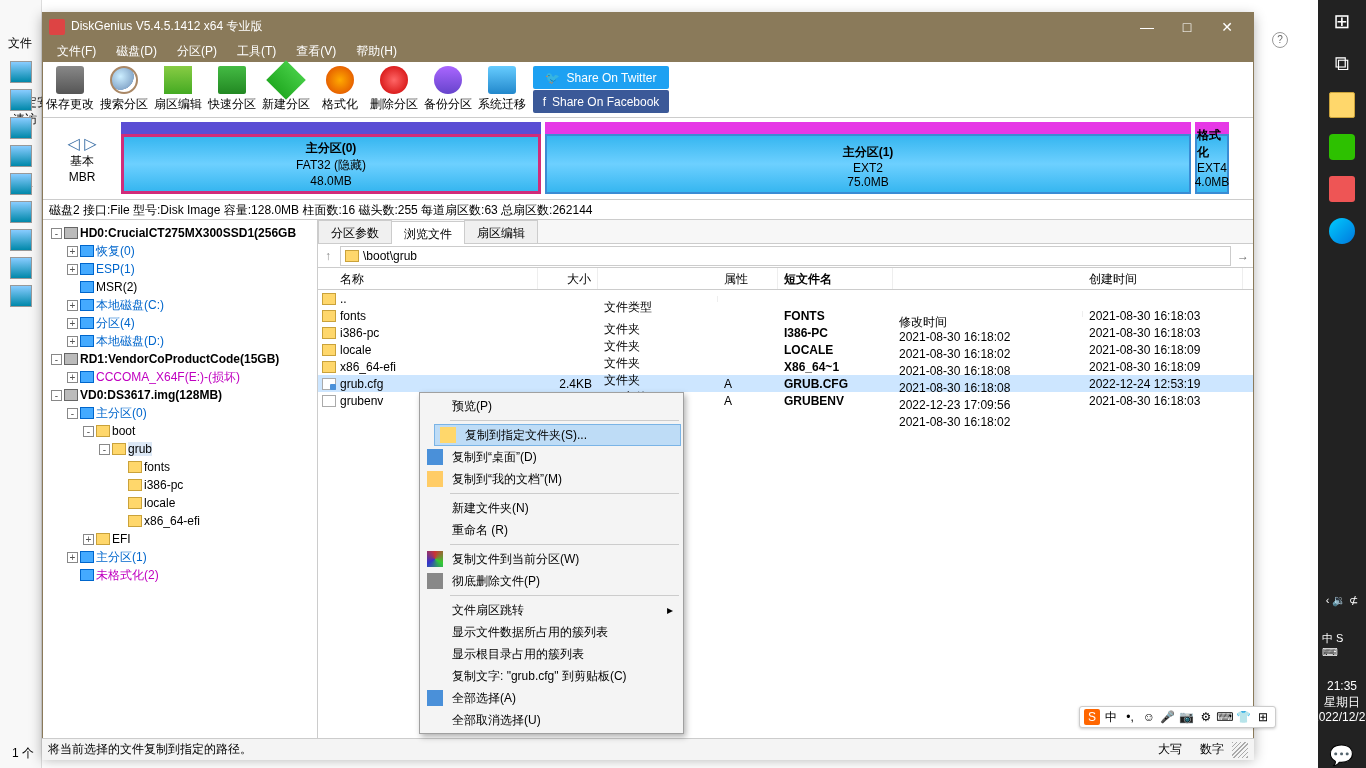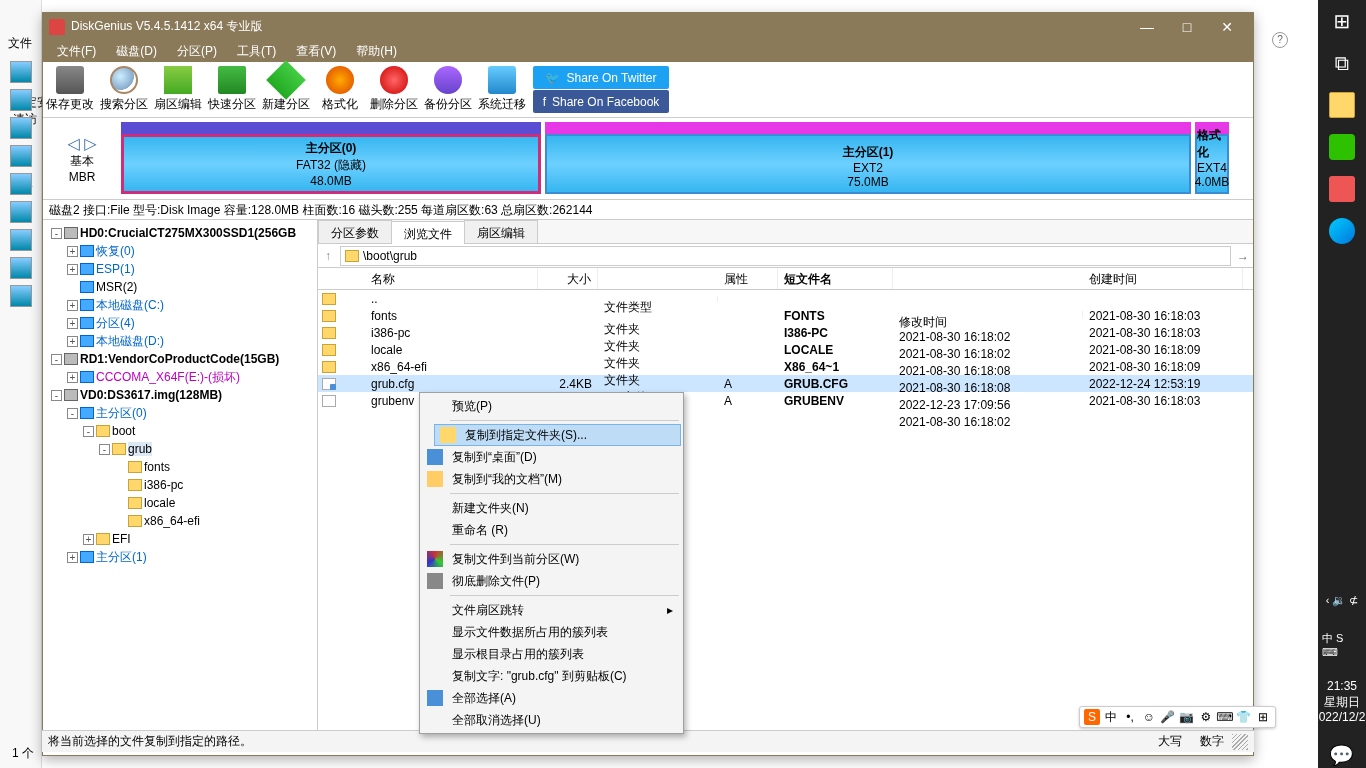--- a/index.html
+++ b/index.html
@@ -81,21 +81,21 @@
 .tab { padding:4px 12px; border:1px solid #ccc; border-bottom:none; margin-right:-1px; background:#f0f0f0; font-size:12px; }
 .tab.active { background:#fff; position:relative; top:1px; }
 .path-bar { height:24px; display:flex; align-items:center; border-bottom:1px solid #ccc; }
 .path-up { width:20px; display:flex; align-items:center; justify-content:center; color:#888; }
 .path-in { flex:1; border:1px solid #ccc; height:20px; margin:0 2px; display:flex; align-items:center; padding:0 4px; }
 .path-in .fi { width:14px; height:12px; background:#ffd76b; border:1px solid #caa23a; margin-right:4px; }
 .path-go { width:20px; display:flex; align-items:center; justify-content:center; color:#666; }
 
 .cols { height:22px; display:flex; border-bottom:1px solid #ccc; background:#fff; }
 .col { border-right:1px solid #eee; padding:3px 6px; font-size:12px; }
-.c-name { width:220px;gap:31px; }
+.c-name { width:220px; }
 .c-size { width:60px; text-align:right; }
 .c-type { width:120px;margin-top:28px; }
 .c-attr { width:60px; }
 .c-short { width:115px;font-weight:bold; }
 .c-mtime { width:190px;margin-top:43px; }
 .c-ctime { width:160px; }
 
 .flist { flex:1; overflow:auto; position:relative; }
 .frow { display:flex; height:17px; align-items:center; }
 .frow.sel { background:#cde6ff; }
@@ -105,21 +105,21 @@
 .frow .fi.cfg::after { content:""; position:absolute; width:6px; height:6px; background:#4a90d9; border-radius:1px; right:-1px; bottom:-1px; }
 .fcell { padding:0 6px; font-size:12px; overflow:hidden; white-space:nowrap; }
 
 .ctx-menu { position:absolute; left:419px; top:392px; width:265px; background:#f4f4f4; border:1px solid #a0a0a0; box-shadow:2px 3px 6px rgba(0,0,0,.3); padding:2px; z-index:100; }
 .ctx-item { height:22px; display:flex; align-items:center; padding-left:30px; font-size:12px; position:relative; }
 .ctx-item.hl { background:#bedcf6; border:1px solid #7ab4e6;margin-left:12px; }
 .ctx-item .ci { position:absolute; left:5px; width:16px; height:16px; }
 .ctx-sep { height:1px; background:#ccc; margin:3px 2px 3px 28px; }
 .ctx-arrow { position:absolute; right:8px; }
 
-.status-bar { position:absolute; left:42px; bottom:16px; height:22px; width:1212px; background:#f4f4f4; border-top:1px solid #ccc; display:flex; align-items:center; font-size:12px; padding:0 6px; }
+.status-bar { position:absolute; left:42px; bottom:8px; height:22px; width:1212px; background:#f4f4f4; border-top:1px solid #ccc; display:flex; align-items:center; font-size:12px; padding:0 6px; }
 .status-bar .sr { margin-left:auto; display:flex; gap:18px; }
 .status-bar .handle { width:16px; height:16px; background:repeating-linear-gradient(135deg,#aaa 0 1px,transparent 1px 3px); margin-left:8px; }
 
 
 .wtask { position:absolute; right:0; top:0; width:48px; height:768px; background:#222; display:flex; flex-direction:column; align-items:center; padding-top:8px; gap:16px; }
 .wtask .wi { width:26px; height:26px; }
 .wi.folder { background:#ffd76b; border:1px solid #caa23a; border-radius:2px; }
 .wi.wechat { background:#2dc100; border-radius:4px; }
 .wi.dg { background:#e55; border-radius:3px; }
 .wi.edge { background:linear-gradient(135deg,#0cf,#07d); border-radius:50%; }
@@ -380,20 +380,26 @@
           <span class="ind" style="width: 38px;"></span>
           <span class="tw">+</span>
           <span class="ti fold"></span>
           <span class="tl ">EFI</span>
         </div>
         <div class="tree-row">
           <span class="ind" style="width: 22px;"></span>
           <span class="tw">+</span>
           <span class="ti part"></span>
           <span class="tl blue">主分区(1)</span>
+        </div>
+        <div class="tree-row">
+          <span class="ind" style="width: 22px;"></span>
+          <span class="tw" style="visibility: hidden;"></span>
+          <span class="ti part"></span>
+          <span class="tl magenta">未格式化(2)</span>
         </div>
       </div>
     <div class="right">
       <div class="tabs" id="tabs">
           <div class="tab">分区参数</div>
           <div class="tab active">浏览文件</div>
           <div class="tab">扇区编辑</div>
         </div>
       <div class="path-bar">
         <div class="path-up">↑</div>

